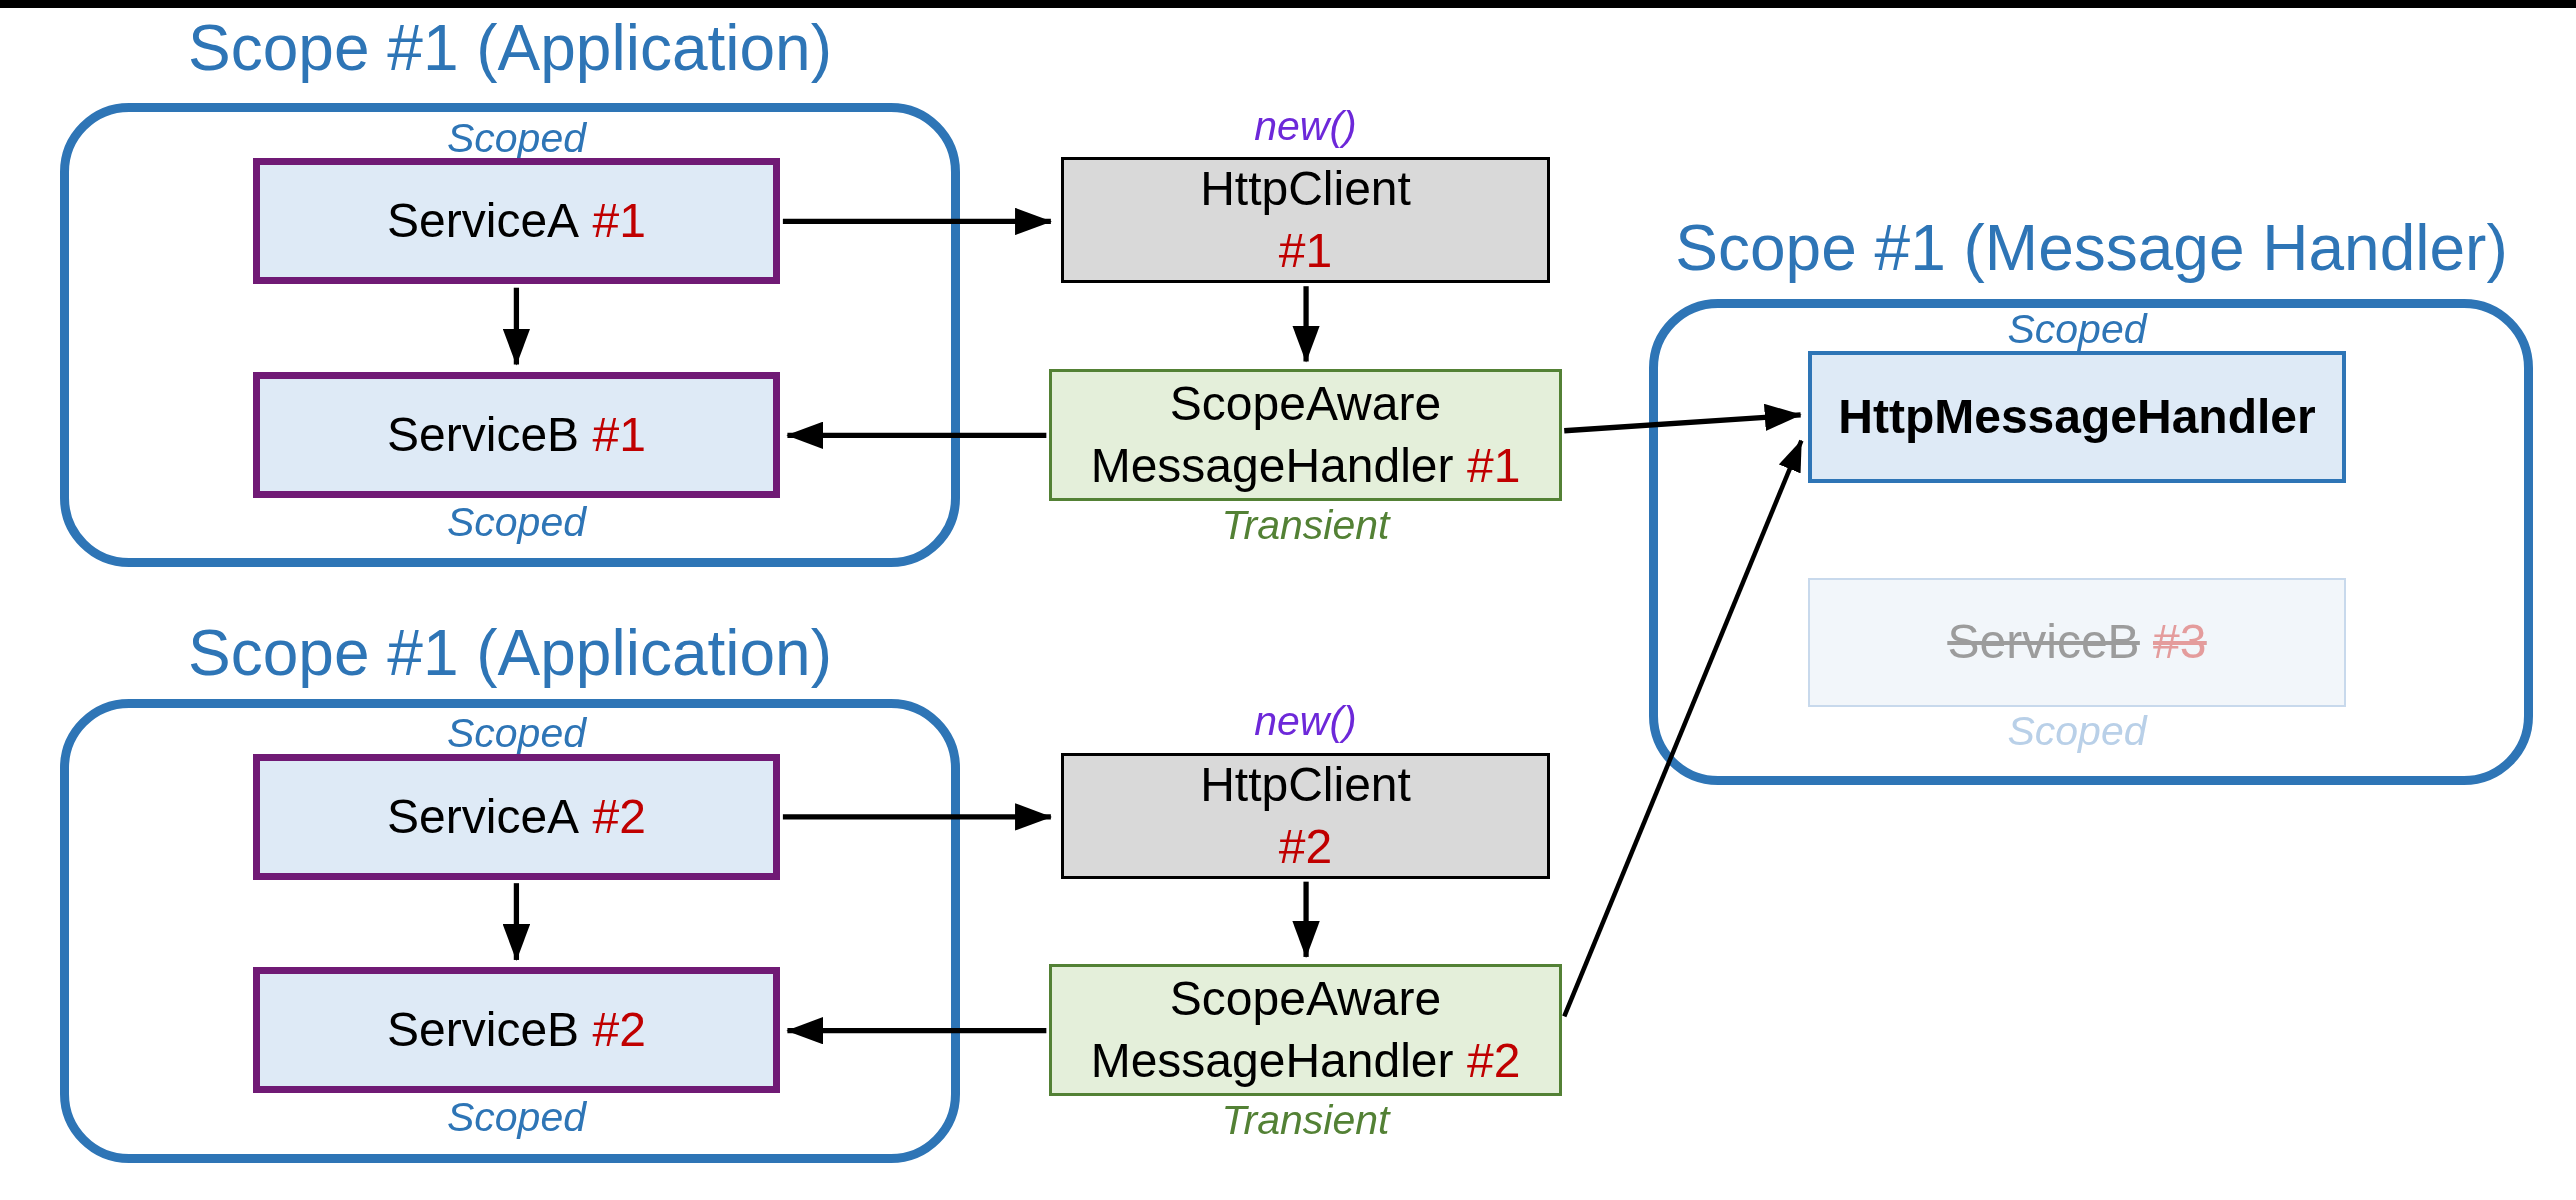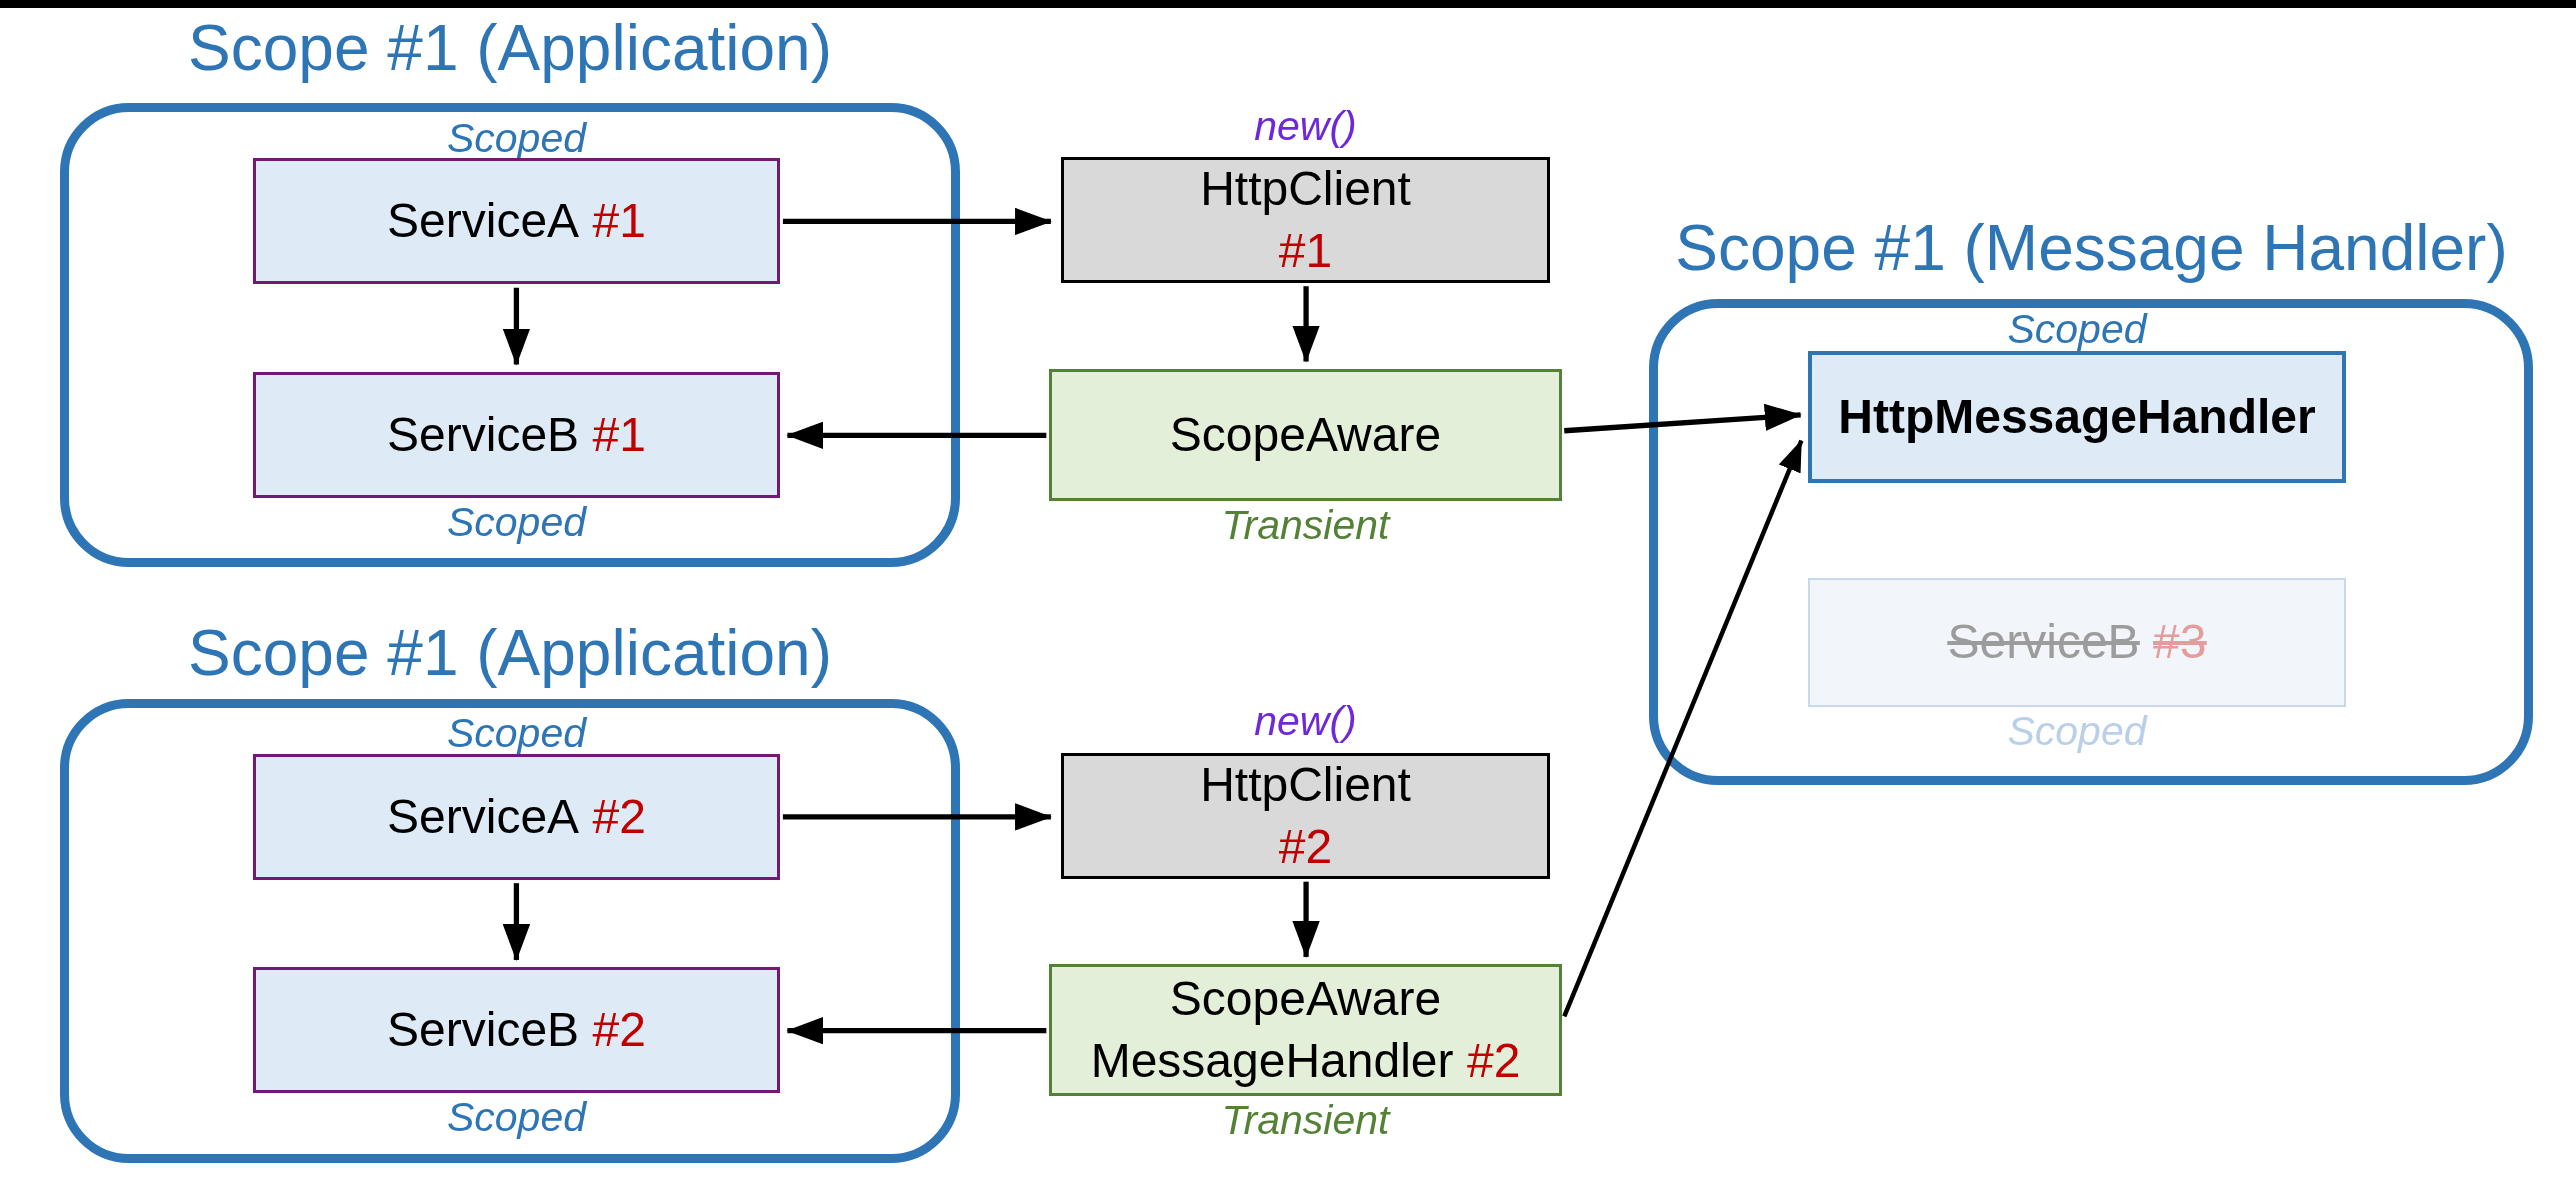--- a/index.html
+++ b/index.html
@@ -24,21 +24,21 @@
   .lbl-blue { color: #2E75B6; }
   .lbl-black { color: #6d28d9; }
   .lbl-green { color: #538135; }
   .lbl-faded { color: #B9D0E8; }
 
   .box {
     display: flex; align-items: center; justify-content: center;
     font-size: 48px; color: #000; text-align: center; line-height: 1.3;
     white-space: nowrap;
   }
-  .blue-box  { background: #DEEAF6; border: 3px solid #701a75; }
+  .blue-box  { background: #DEEAF6; border: 7px solid #701a75; }
   .hmh-box   { background: #DEEAF6; border: 4.5px solid #2E75B6; font-weight: bold; }
   .gray-box  { background: #D9D9D9; border: 3.8px solid #000000; flex-direction: column; }
   .green-box { background: #E4EFDA; border: 3.8px solid #538135; flex-direction: column; }
   .faded-box {
     background: #F2F6FA; border: 2.3px solid #C8D9EC; color: #9C9C9C;
     text-decoration: line-through;
   }
   .faded-box .strike-name { color: #9C9C9C; text-decoration: line-through; }
   .faded-box .num-faded   { color: #E49C9C; text-decoration: line-through; }
 
@@ -72,20 +72,21 @@
 
 <div class="abs small-label lbl-black" style="left:1061px; top:104px; width:489px;">new()</div>
 <div class="abs box gray-box" style="left:1061px; top:157px; width:489px; height:126px;">
   <span>HttpClient</span>
     <span class="gap"></span>
     <span class="num">#1</span>
 </div>
 
 <div class="abs box green-box" style="left:1049px; top:369px; width:513px; height:132px;">
   <span>ScopeAware</span>
+  <span><span>MessageHandler</span><span class="gap"></span><span class="num">#1</span></span>
 </div>
 <div class="abs small-label lbl-green" style="left:1049px; top:503px; width:513px;">Transient</div>
 
 <div class="abs scope-title" style="left:1612px; top:213px; width:959px;">Scope #1 (Message Handler)</div>
 <div class="abs scope-rect" style="left:1649px; top:299px; width:884px; height:486px;"></div>
 <div class="abs small-label lbl-blue" style="left:1808px; top:307px; width:538px;">Scoped</div>
 
 <div class="abs box hmh-box" style="left:1808px; top:351px; width:538px; height:132px;">
   <span>HttpMessageHandler</span>
 </div>

